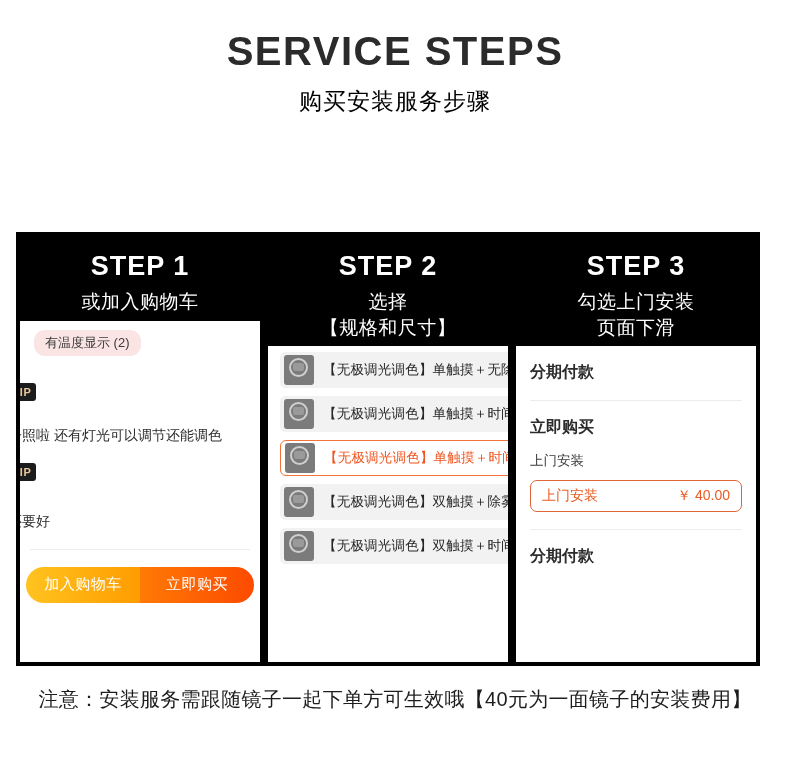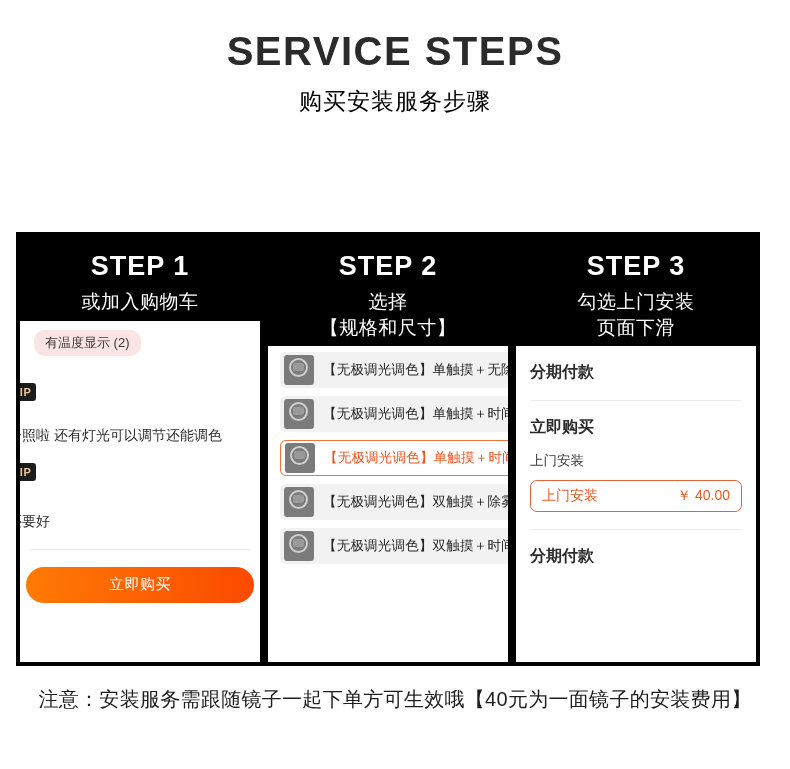--- a/index.html
+++ b/index.html
@@ -278,20 +278,21 @@
       <div class="vip-row-1">
         <span class="vip-badge">VIP</span>
       </div>
       <div class="c1-review">子照啦 还有灯光可以调节还能调色</div>
       <div class="vip-row-2">
         <span class="vip-badge">VIP</span>
       </div>
       <div class="c1-review2">还要好</div>
       <div class="c1-divider"></div>
       <div class="buy-bar">
+        <div class="btn-cart">加入购物车</div>
         <div class="btn-buy">立即购买</div>
       </div>
     </div>
   </div>
 
   <div class="step-card">
     <div class="step-head">
       <div class="step-label">STEP 2</div>
       <div class="step-sub">
         <div>选择</div>

